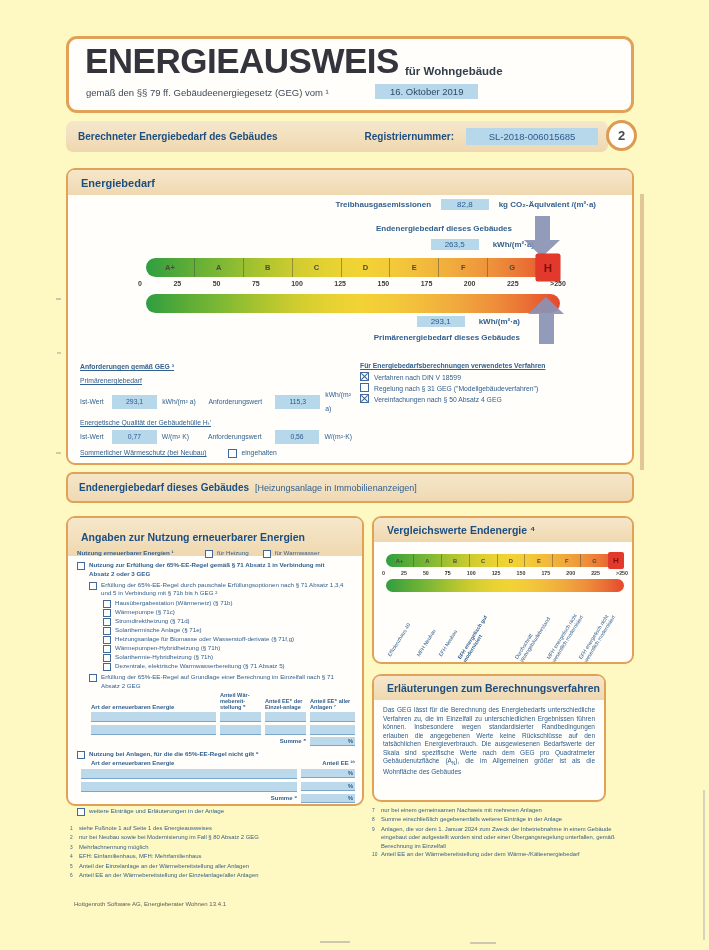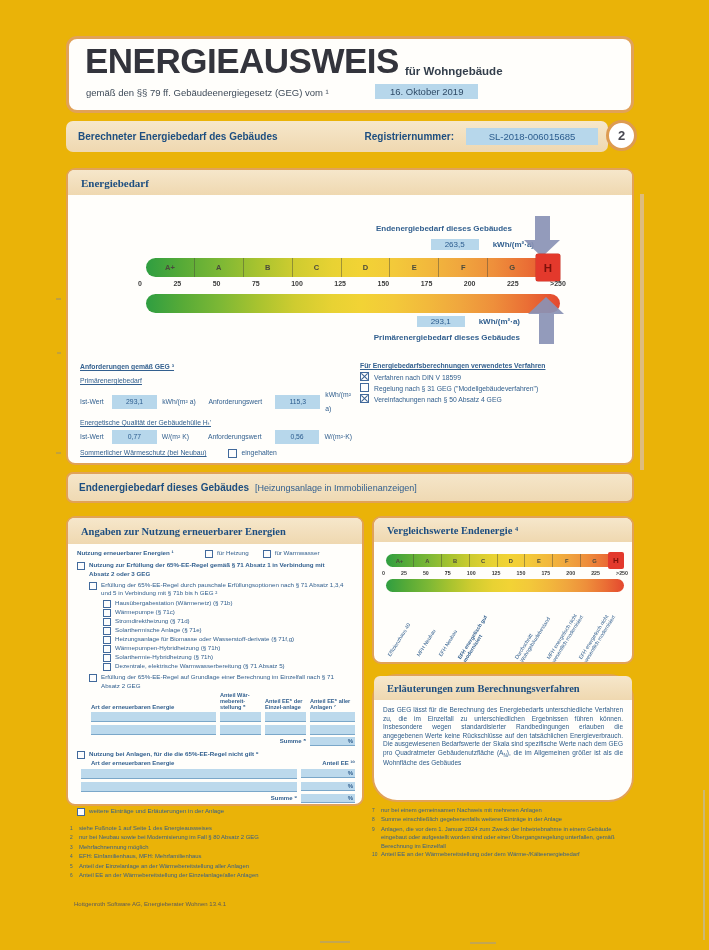--- a/index.html
+++ b/index.html
@@ -1,21 +1,21 @@
 <!DOCTYPE html>
 <html><head>
 <meta charset="utf-8">
 <style>
   html,body{margin:0;padding:0;background:#ffffff;}
-  #page{position:relative;width:709px;height:950px;background:#eab308;overflow:hidden;
+  #page{position:relative;width:709px;height:950px;background:#fef9c3;overflow:hidden;
         font-family:"Liberation Sans","DejaVu Sans",sans-serif;color:#33608f;}
   .abs{position:absolute;}
   .box{position:absolute;border:2.5px solid #e1a258;border-radius:9px;background:#fffefb;box-sizing:border-box;}
   .strip{height:25px;background:linear-gradient(180deg,#f6e7cb,#efd8b0);border-radius:6px 6px 0 0;
-         display:flex;align-items:center;padding-left:13px;font-weight:bold;font-size:11px;color:#1d4e80;font-family:Liberation Serif, serif;}
+         display:flex;align-items:center;padding-left:13px;font-weight:bold;font-size:11px;color:#1d4e80;}
   .chip{background:#b7d7eb;color:#2b5c8e;display:inline-block;}
   .u{text-decoration:underline;text-underline-offset:1px;}
   .b{font-weight:bold;}
   .blue{color:#33608f;}
   .cb{display:inline-block;width:7px;height:7px;border:1px solid #41699b;background:#fdfdfd;position:relative;flex:none;}
   .cb.sm{width:6px;height:6px;}
   .cb.checked::before,.cb.checked::after{content:"";position:absolute;left:-1px;top:3px;width:9px;height:1px;background:#3a608f;}
   .cb.checked::before{transform:rotate(45deg);}
   .cb.checked::after{transform:rotate(-45deg);}
   
@@ -75,20 +75,25 @@
   <div class="abs" style="left:66px;top:121px;width:542px;height:31px;background:linear-gradient(180deg,#f6e7cb,#efd8b0);border-radius:7px;display:flex;align-items:center;">
     <span class="b" style="font-size:10px;color:#1d4e80;margin-left:12px;">Berechneter Energiebedarf des Gebäudes</span>
     <span class="b" style="font-size:10px;color:#1d4e80;margin-left:auto;">Registriernummer:</span>
     <span class="chip" style="margin:0 10px 0 12px;padding:3px 0;width:132px;text-align:center;font-size:9.5px;">SL-2018-006015685</span>
   </div>
   <div class="abs" style="left:606px;top:120px;width:31px;height:31px;border:3px solid #dd9b52;border-radius:50%;background:#fff;box-sizing:border-box;display:flex;align-items:center;justify-content:center;font-size:13px;font-weight:bold;color:#474751;">2</div>
 
   <div class="box" style="left:66px;top:168px;width:568px;height:297px;">
     <div class="strip">Energiebedarf</div>
 
+    <div class="abs" style="right:36px;top:29px;display:flex;align-items:center;gap:10px;font-size:8px;">
+      <span class="b blue">Treibhausgasemissionen</span>
+      <span class="chip" style="padding:1px 16px;font-size:8px;">82,8</span>
+      <span class="b blue">kg CO₂-Äquivalent /(m²·a)</span>
+    </div>
 
     <div class="abs b blue" style="right:120px;top:54px;font-size:8px;">Endenergiebedarf dieses Gebäudes</div>
     <div class="abs" style="right:98px;top:69px;display:flex;align-items:center;gap:14px;font-size:8px;">
       <span class="chip" style="padding:1px 14px;font-size:8px;">263,5</span>
       <span class="b blue">kWh/(m²·a)</span>
     </div>
 
     <div class="arrow" style="left:456px;top:46px;">
       <div class="shaft"></div>
         <div class="head-dn"></div>
@@ -174,21 +179,21 @@
       </div>
     </div>
   </div>
 
   <div class="abs" style="left:66px;top:472px;width:568px;height:31px;border:2px solid #e1a258;border-radius:7px;background:linear-gradient(180deg,#f5e6c9,#efd9b3);box-sizing:border-box;display:flex;align-items:center;">
     <span class="b" style="font-size:10px;color:#1d4e80;margin-left:11px;">Endenergiebedarf dieses Gebäudes</span>
     <span style="font-size:9px;color:#33608f;margin-left:6px;">[Heizungsanlage in Immobilienanzeigen]</span>
   </div>
 
   <div class="box" style="left:66px;top:516px;width:298px;height:290px;">
-    <div class="strip" style="font-size:10.5px;height:26px;">Angaben zur Nutzung erneuerbarer Energien</div>
+    <div class="strip" style="font-size:10.5px;height:38px;">Angaben zur Nutzung erneuerbarer Energien</div>
     <div class="abs ren" style="left:9px;right:7px;top:31px;">
 
       <div style="display:flex;align-items:center;margin-bottom:3px;">
         <span class="b" style="width:128px;">Nutzung erneuerbarer Energien ¹</span>
         <span class="cb sm"></span>
         <span style="margin:0 14px 0 4px;">für Heizung</span>
         <span class="cb sm"></span>
         <span style="margin-left:4px;">für Warmwasser</span>
       </div>
 
@@ -324,21 +329,21 @@
     <div class="pill" style="left:12px;top:61px;width:238px;height:13px;border-radius:7px;"></div>
     <span class="rl" style="left:18px;top:134px;white-space:nowrap;">Effizienzhaus 40</span>
     <span class="rl" style="left:47px;top:134px;white-space:nowrap;">MFH Neubau</span>
     <span class="rl" style="left:69px;top:134px;white-space:nowrap;">EFH Neubau</span>
     <span class="rl b" style="left:93px;top:134px;width:62px;">EFH energetisch gut modernisiert</span>
     <span class="rl" style="left:150px;top:134px;width:64px;">Durchschnitt Wohngebäudebestand</span>
     <span class="rl" style="left:182px;top:134px;width:66px;">MFH energetisch nicht wesentlich modernisiert</span>
     <span class="rl" style="left:214px;top:134px;width:66px;">EFH energetisch nicht wesentlich modernisiert</span>
   </div>
 
-  <div class="box" style="left:372px;top:674px;width:262px;height:128px;border-radius:25px;">
+  <div class="box" style="left:372px;top:674px;width:234px;height:128px;">
     <div class="strip" style="font-size:10.5px;height:24px;">Erläuterungen zum Berechnungsverfahren</div>
     <div style="padding:6px 9px 0;font-size:6.5px;line-height:1.32;text-align:justify;color:#2e5c8a;">
       <span>Das GEG lässt für die Berechnung des Energiebedarfs unterschiedliche Verfahren zu, die im Einzelfall zu unterschiedlichen Ergebnissen führen können. Insbesondere wegen standardisierter Randbedingungen erlauben die angegebenen Werte keine Rückschlüsse auf den tatsächlichen Energieverbrauch. Die ausgewiesenen Bedarfswerte der Skala sind spezifische Werte nach dem GEG pro Quadratmeter Gebäudenutzfläche (A</span><span style="font-size:4.6px;vertical-align:sub;">N</span><span>), die im Allgemeinen größer ist als die Wohnfläche des Gebäudes</span>
     </div>
   </div>
 
   <div class="abs fn" style="left:70px;top:824px;width:300px;">
     <div class="row">
         <span class="fn-n">1</span>
         <span>siehe Fußnote 1 auf Seite 1 des Energieausweises</span>

